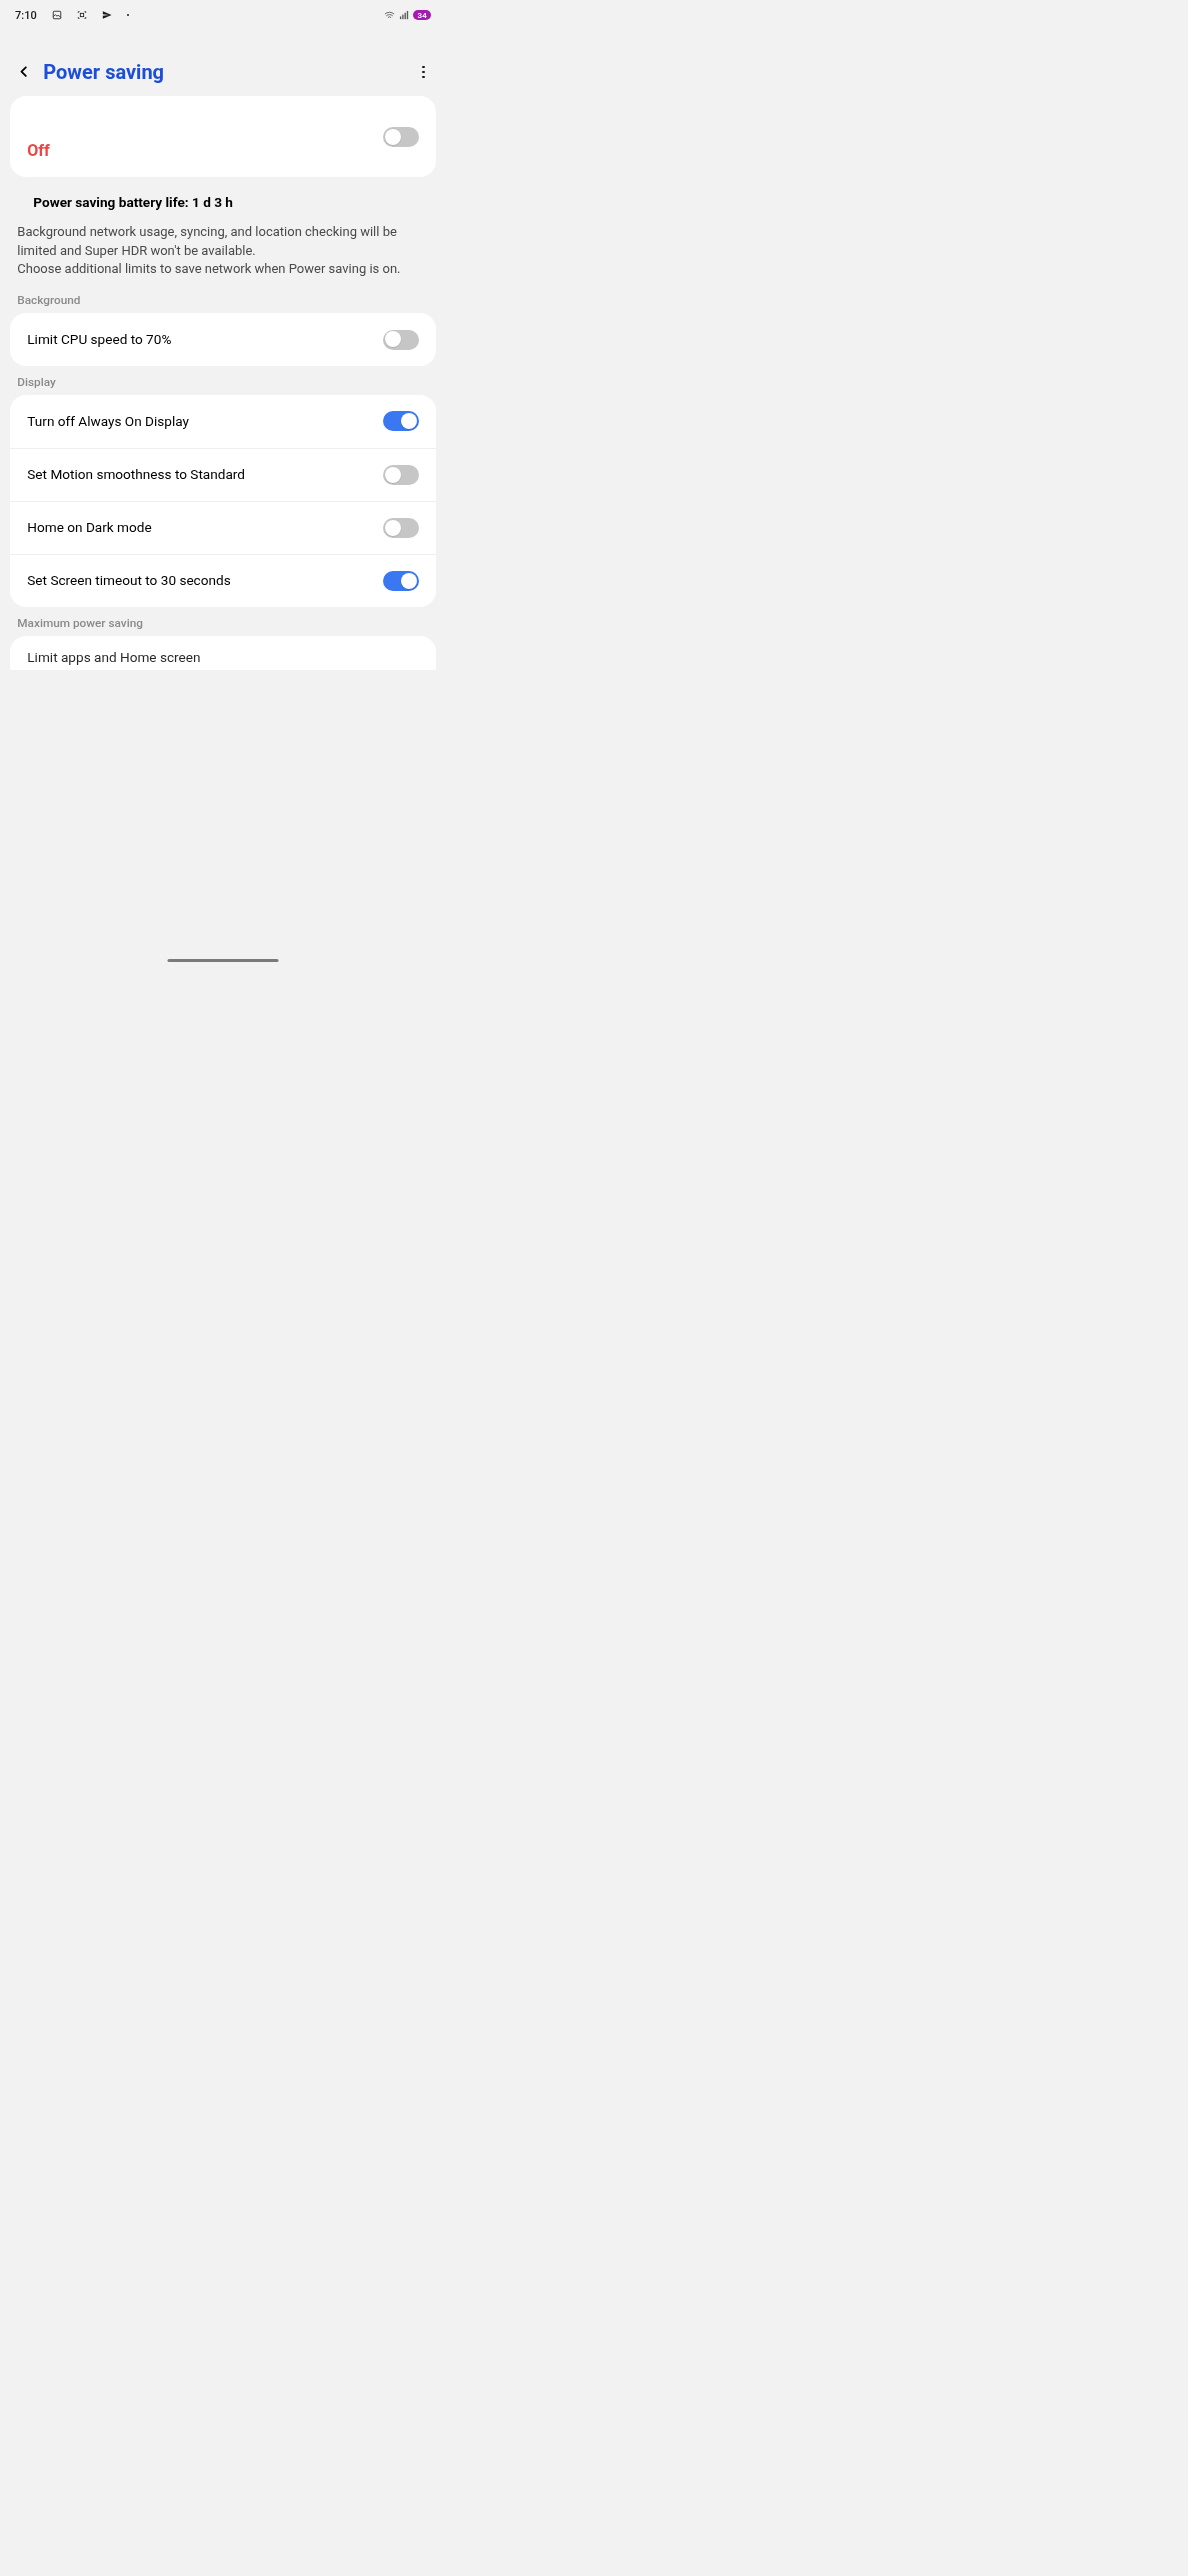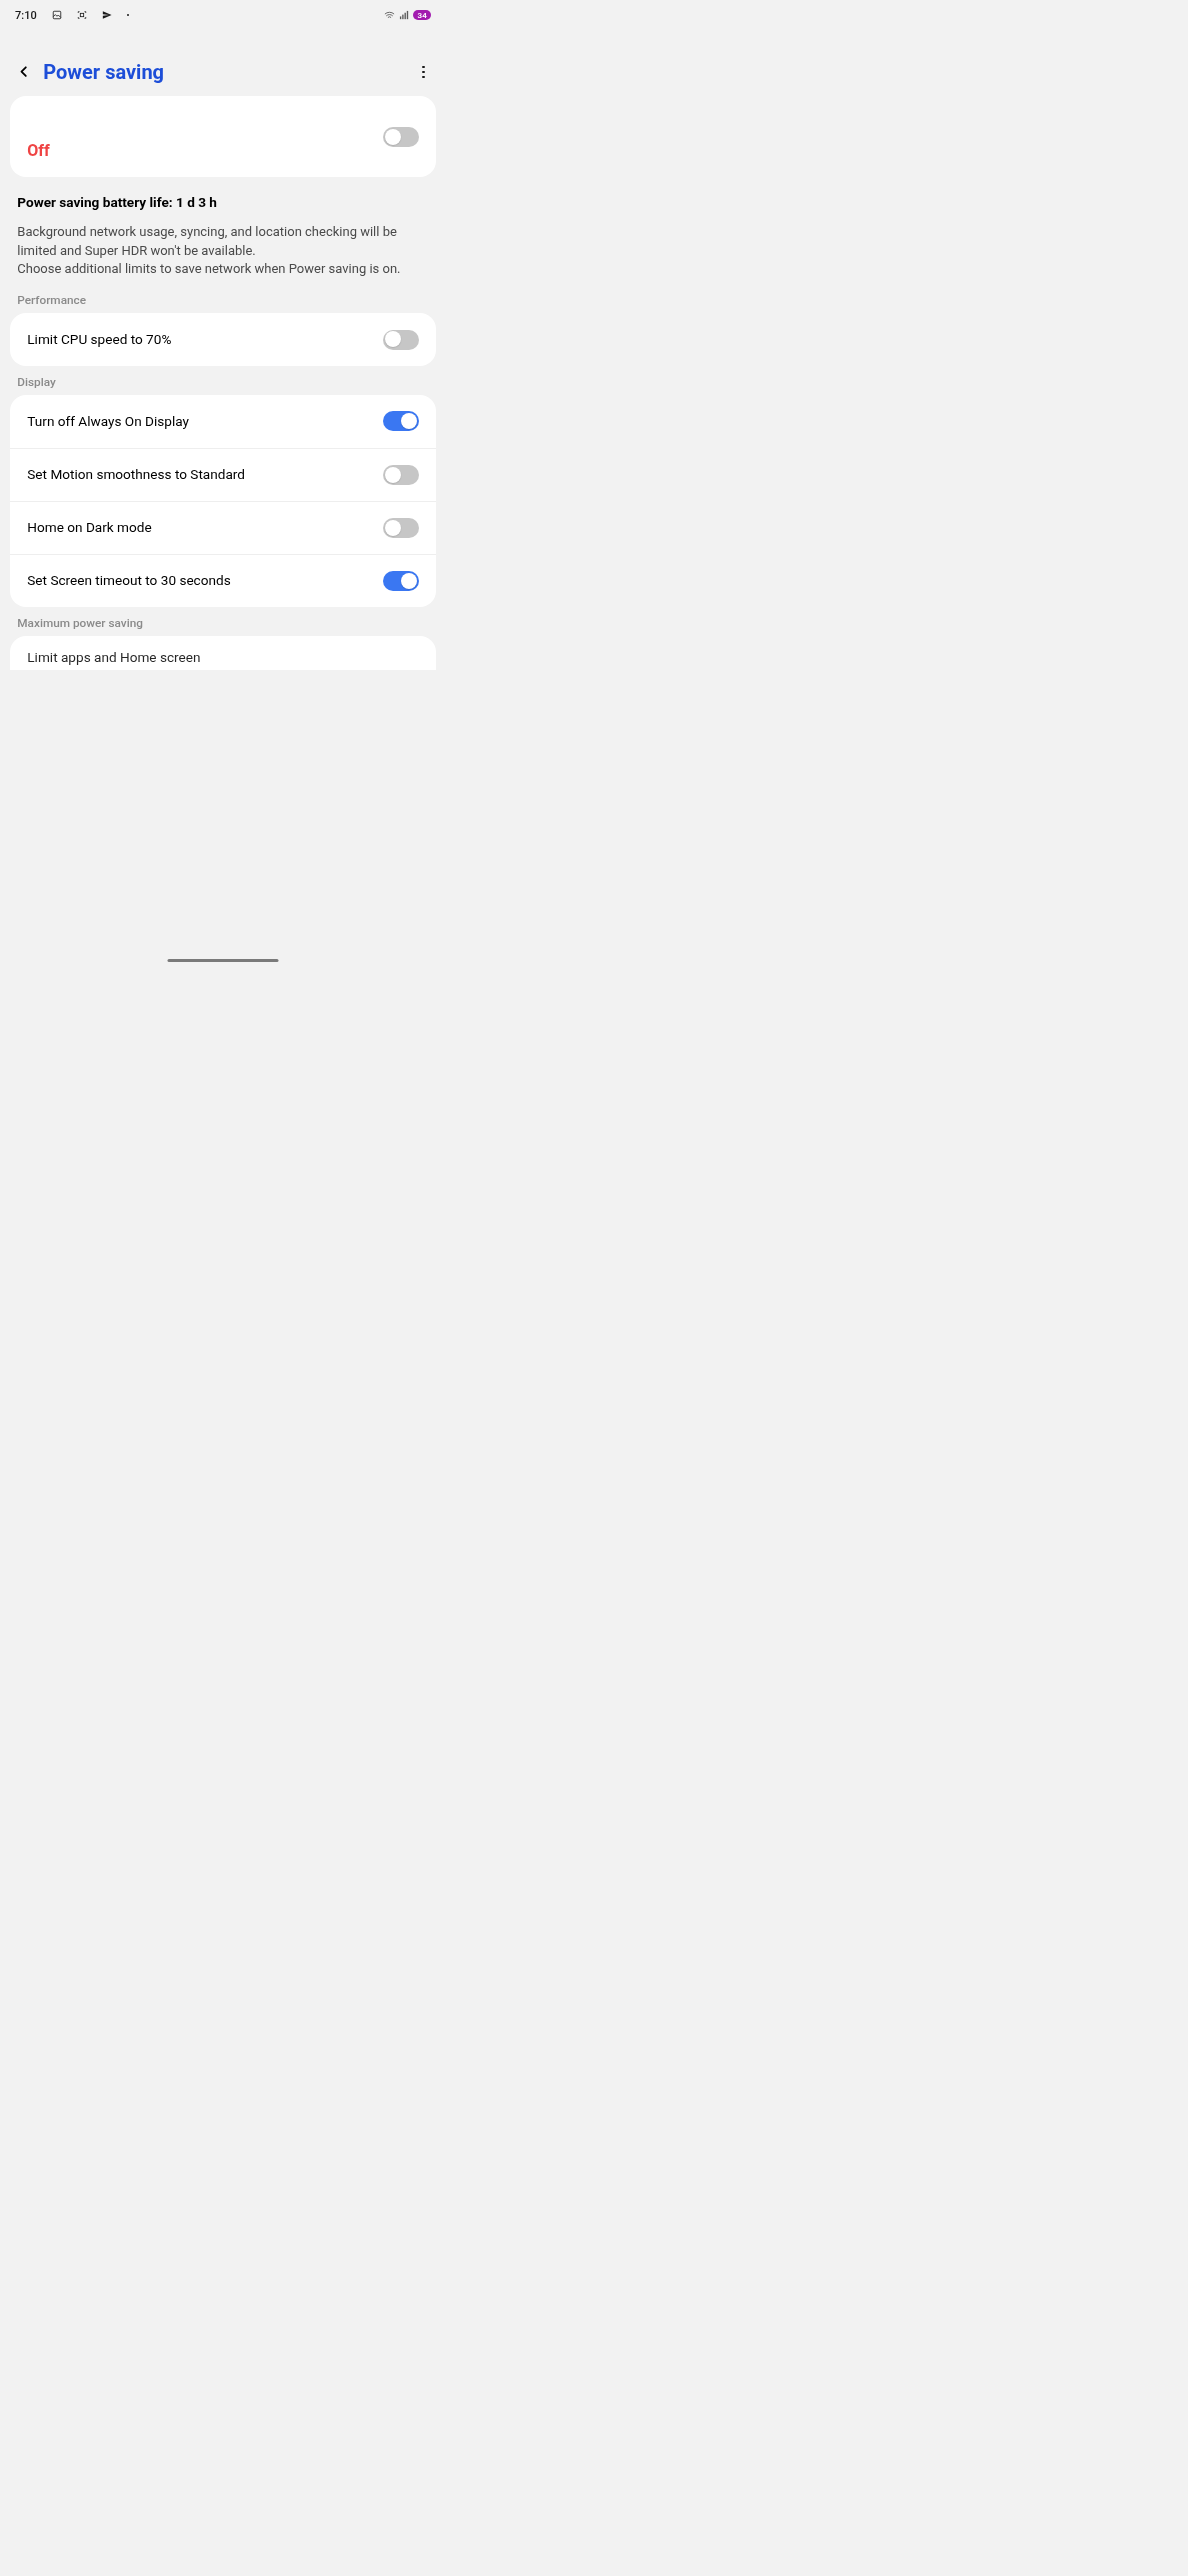--- a/index.html
+++ b/index.html
@@ -50,21 +50,21 @@
     }
     .main-row {
       display: flex;
       align-items: center;
       justify-content: space-between;
       padding: 17.3px 17.3px;
     }
     .main-label { font-size: 16px; font-weight: 700; color: #ef4444; margin-top: 27px; }
 
     .info-block { padding: 17.3px 17.3px 5px 17.3px; }
-    .info-title { font-size: 13.6px; font-weight: 700; color: #000; margin-bottom: 12.4px; }
+    .info-title { font-size: 13.6px; font-weight: 700; color: #000; margin-bottom: 12.4px; margin-left: 16px; }
     .info-text { font-size: 13px; color: #4a4a4a; line-height: 1.45; }
 
     .section-label {
       font-size: 11.8px;
       font-weight: 500;
       color: #8a8a8a;
       padding: 8.7px 17.3px 6.2px 17.3px;
     }
 
     .list-row {
@@ -181,21 +181,21 @@
       </div>
   </div>
 </div>
 
 <div class="info-block">
   <div class="info-title">Power saving battery life: 1 d 3 h</div>
   <div class="info-text">Background network usage, syncing, and location checking will be limited and Super HDR won't be available.</div>
   <div class="info-text">Choose additional limits to save network when Power saving is on.</div>
 </div>
 
-<div class="section-label">Performance</div>
+<div class="section-label">Background</div>
 <div class="card">
   <div class="list-row">
     <div class="list-label">Limit CPU speed to 70%</div>
     <div class="toggle off">
         <div class="toggle-thumb"></div>
       </div>
   </div>
 </div>
 
 <div class="section-label">Display</div>

